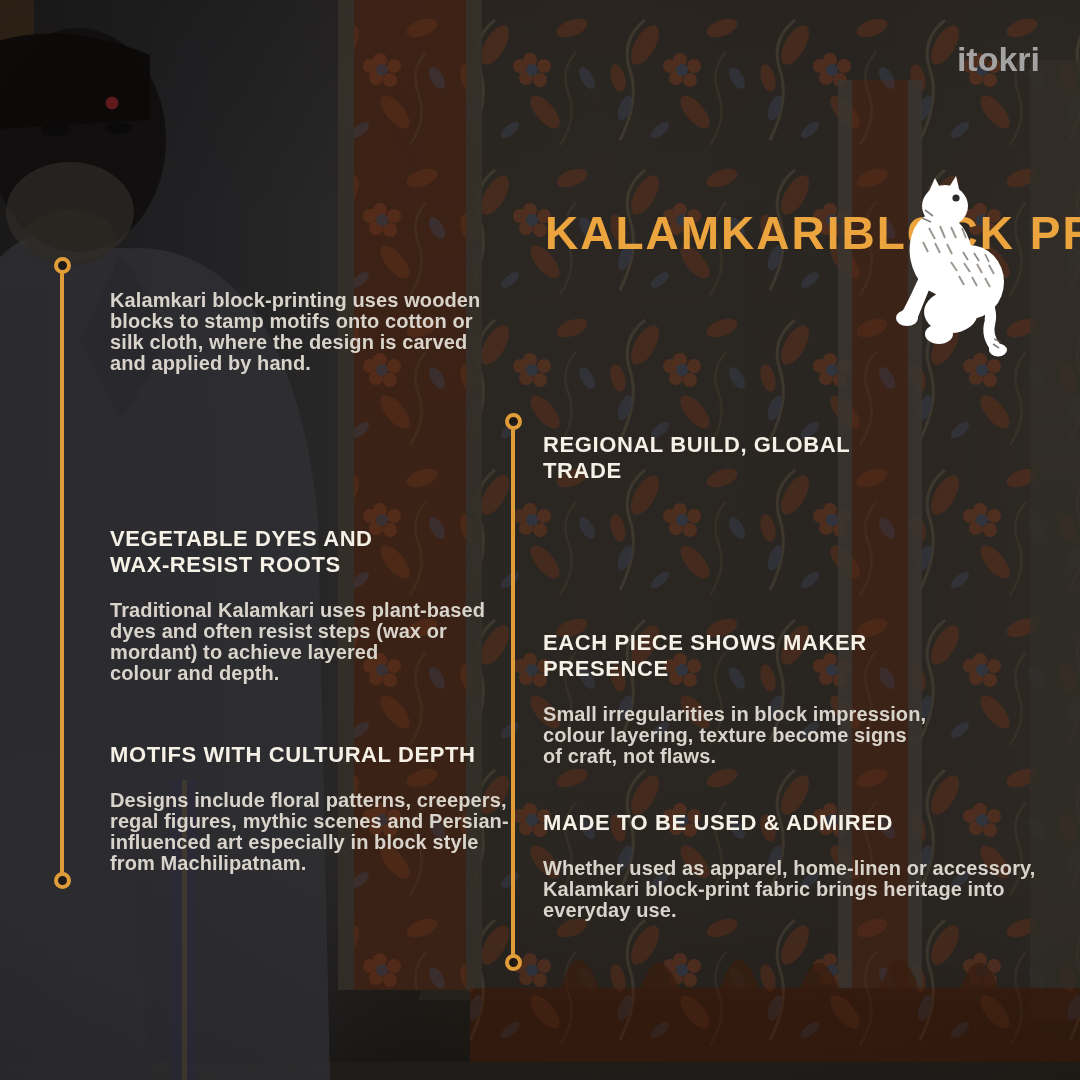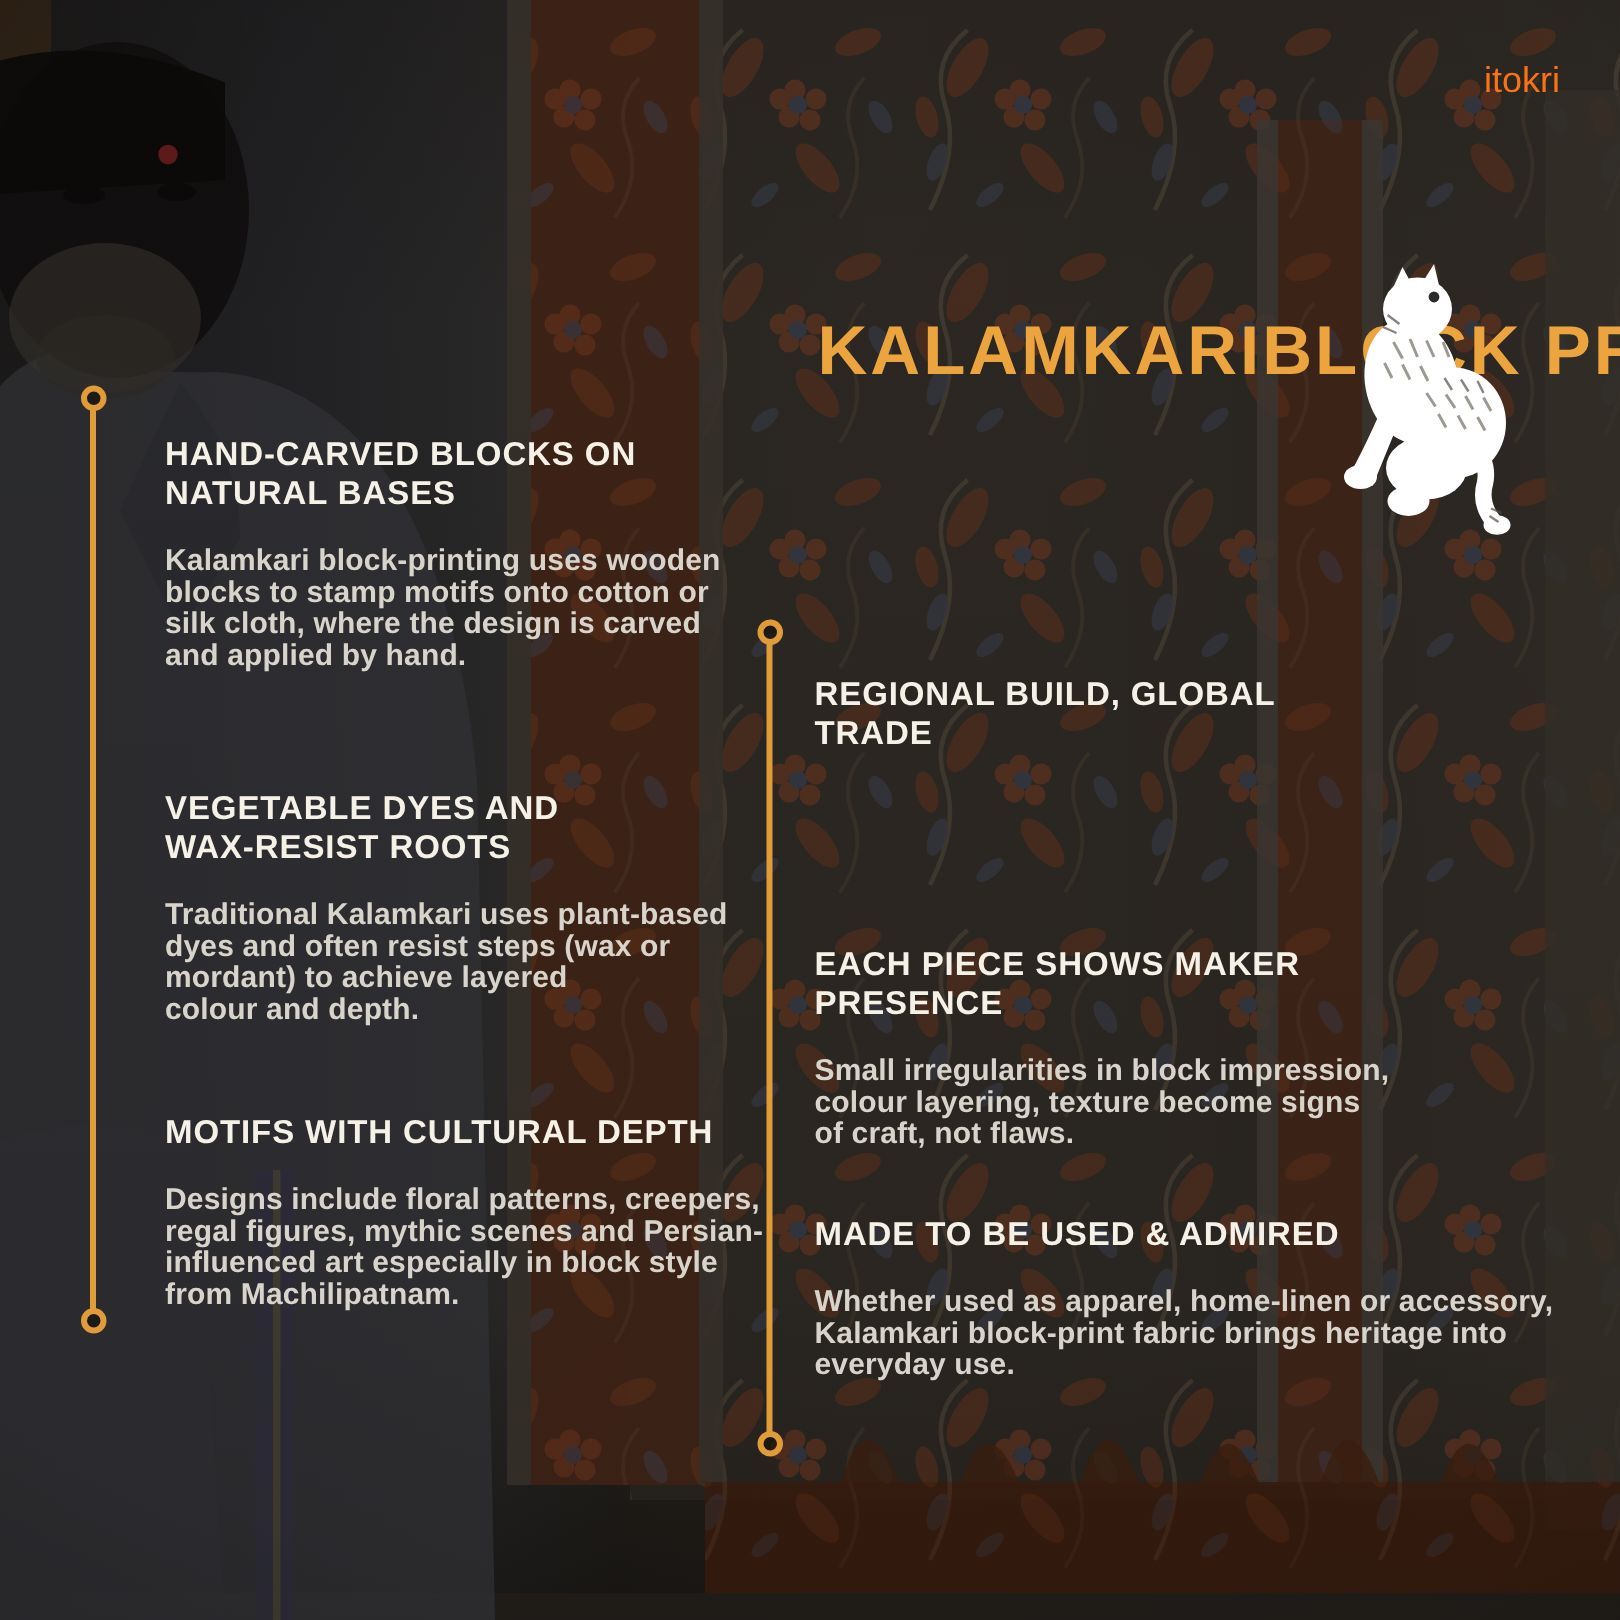--- a/index.html
+++ b/index.html
@@ -19,22 +19,22 @@
   .bg-svg { position:absolute; inset:0; }
   .bg-overlay {
     position:absolute; inset:0;
     background:
       radial-gradient(130% 100% at 50% 45%, rgba(0,0,0,0) 55%, rgba(8,6,4,0.35) 100%),
       linear-gradient(180deg, rgba(12,10,8,0.18), rgba(12,10,8,0.22));
   }
   
   .logo {
     position:absolute; top:42px; right:40px;
-    font-size:24px; font-weight:400; letter-spacing:0px;
-    color:#f97316; line-height:1;
+    font-size:34px; font-weight:700; letter-spacing:0px;
+    color:#a3a3a3; line-height:1;
   }
   
   .title-block {
     position:absolute; left:545px; top:206px; width:372px;
     display:flex; flex-direction:row; align-items:center; text-align:center;
   }
   .title-line {
     font-size:46px; line-height:54px; font-weight:800; letter-spacing:2px;
     color:#eca53e; white-space:nowrap;
   }
@@ -60,21 +60,21 @@
   .section p {
     margin:0;
     font-size:20px; line-height:21px; font-weight:700; letter-spacing:0.1px;
     color:#d9d4cb; white-space:pre-line;
   }
   .sec-l { width:410px; }
   .sec-r { width:535px; }
   .sec-l1 { left:110px; top:290px; }
   .sec-l2 { left:110px; top:526px; }
   .sec-l3 { left:110px; top:742px; }
-  .sec-r1 { left:543px; top:450px; }
+  .sec-r1 { left:543px; top:432px; }
   .sec-r2 { left:543px; top:630px; }
   .sec-r3 { left:543px; top:810px; }
 </style>
 </head>
 <body>
 
 <div class="poster">
 
   <div class="bg-base"></div>
 
@@ -190,22 +190,20 @@
 
   <div class="tl-dot" style="left:54px;  top:257px;"></div>
   <div class="tl-line" style="left:60px;  top:272px; height:602px;"></div>
   <div class="tl-dot" style="left:54px;  top:872px;"></div>
 
   <div class="tl-dot" style="left:505px; top:413px;"></div>
   <div class="tl-line" style="left:511px; top:428px; height:528px;"></div>
   <div class="tl-dot" style="left:505px; top:954px;"></div>
 
   <section class="section sec-l sec-l1">
-    <h3>HAND-CARVED BLOCKS ON
-NATURAL BASES</h3>
     <p>Kalamkari block-printing uses wooden
 blocks to stamp motifs onto cotton or
 silk cloth, where the design is carved
 and applied by hand.</p>
   </section>
   <section class="section sec-l sec-l2">
     <h3>VEGETABLE DYES AND
 WAX-RESIST ROOTS</h3>
     <p>Traditional Kalamkari uses plant-based
 dyes and often resist steps (wax or

